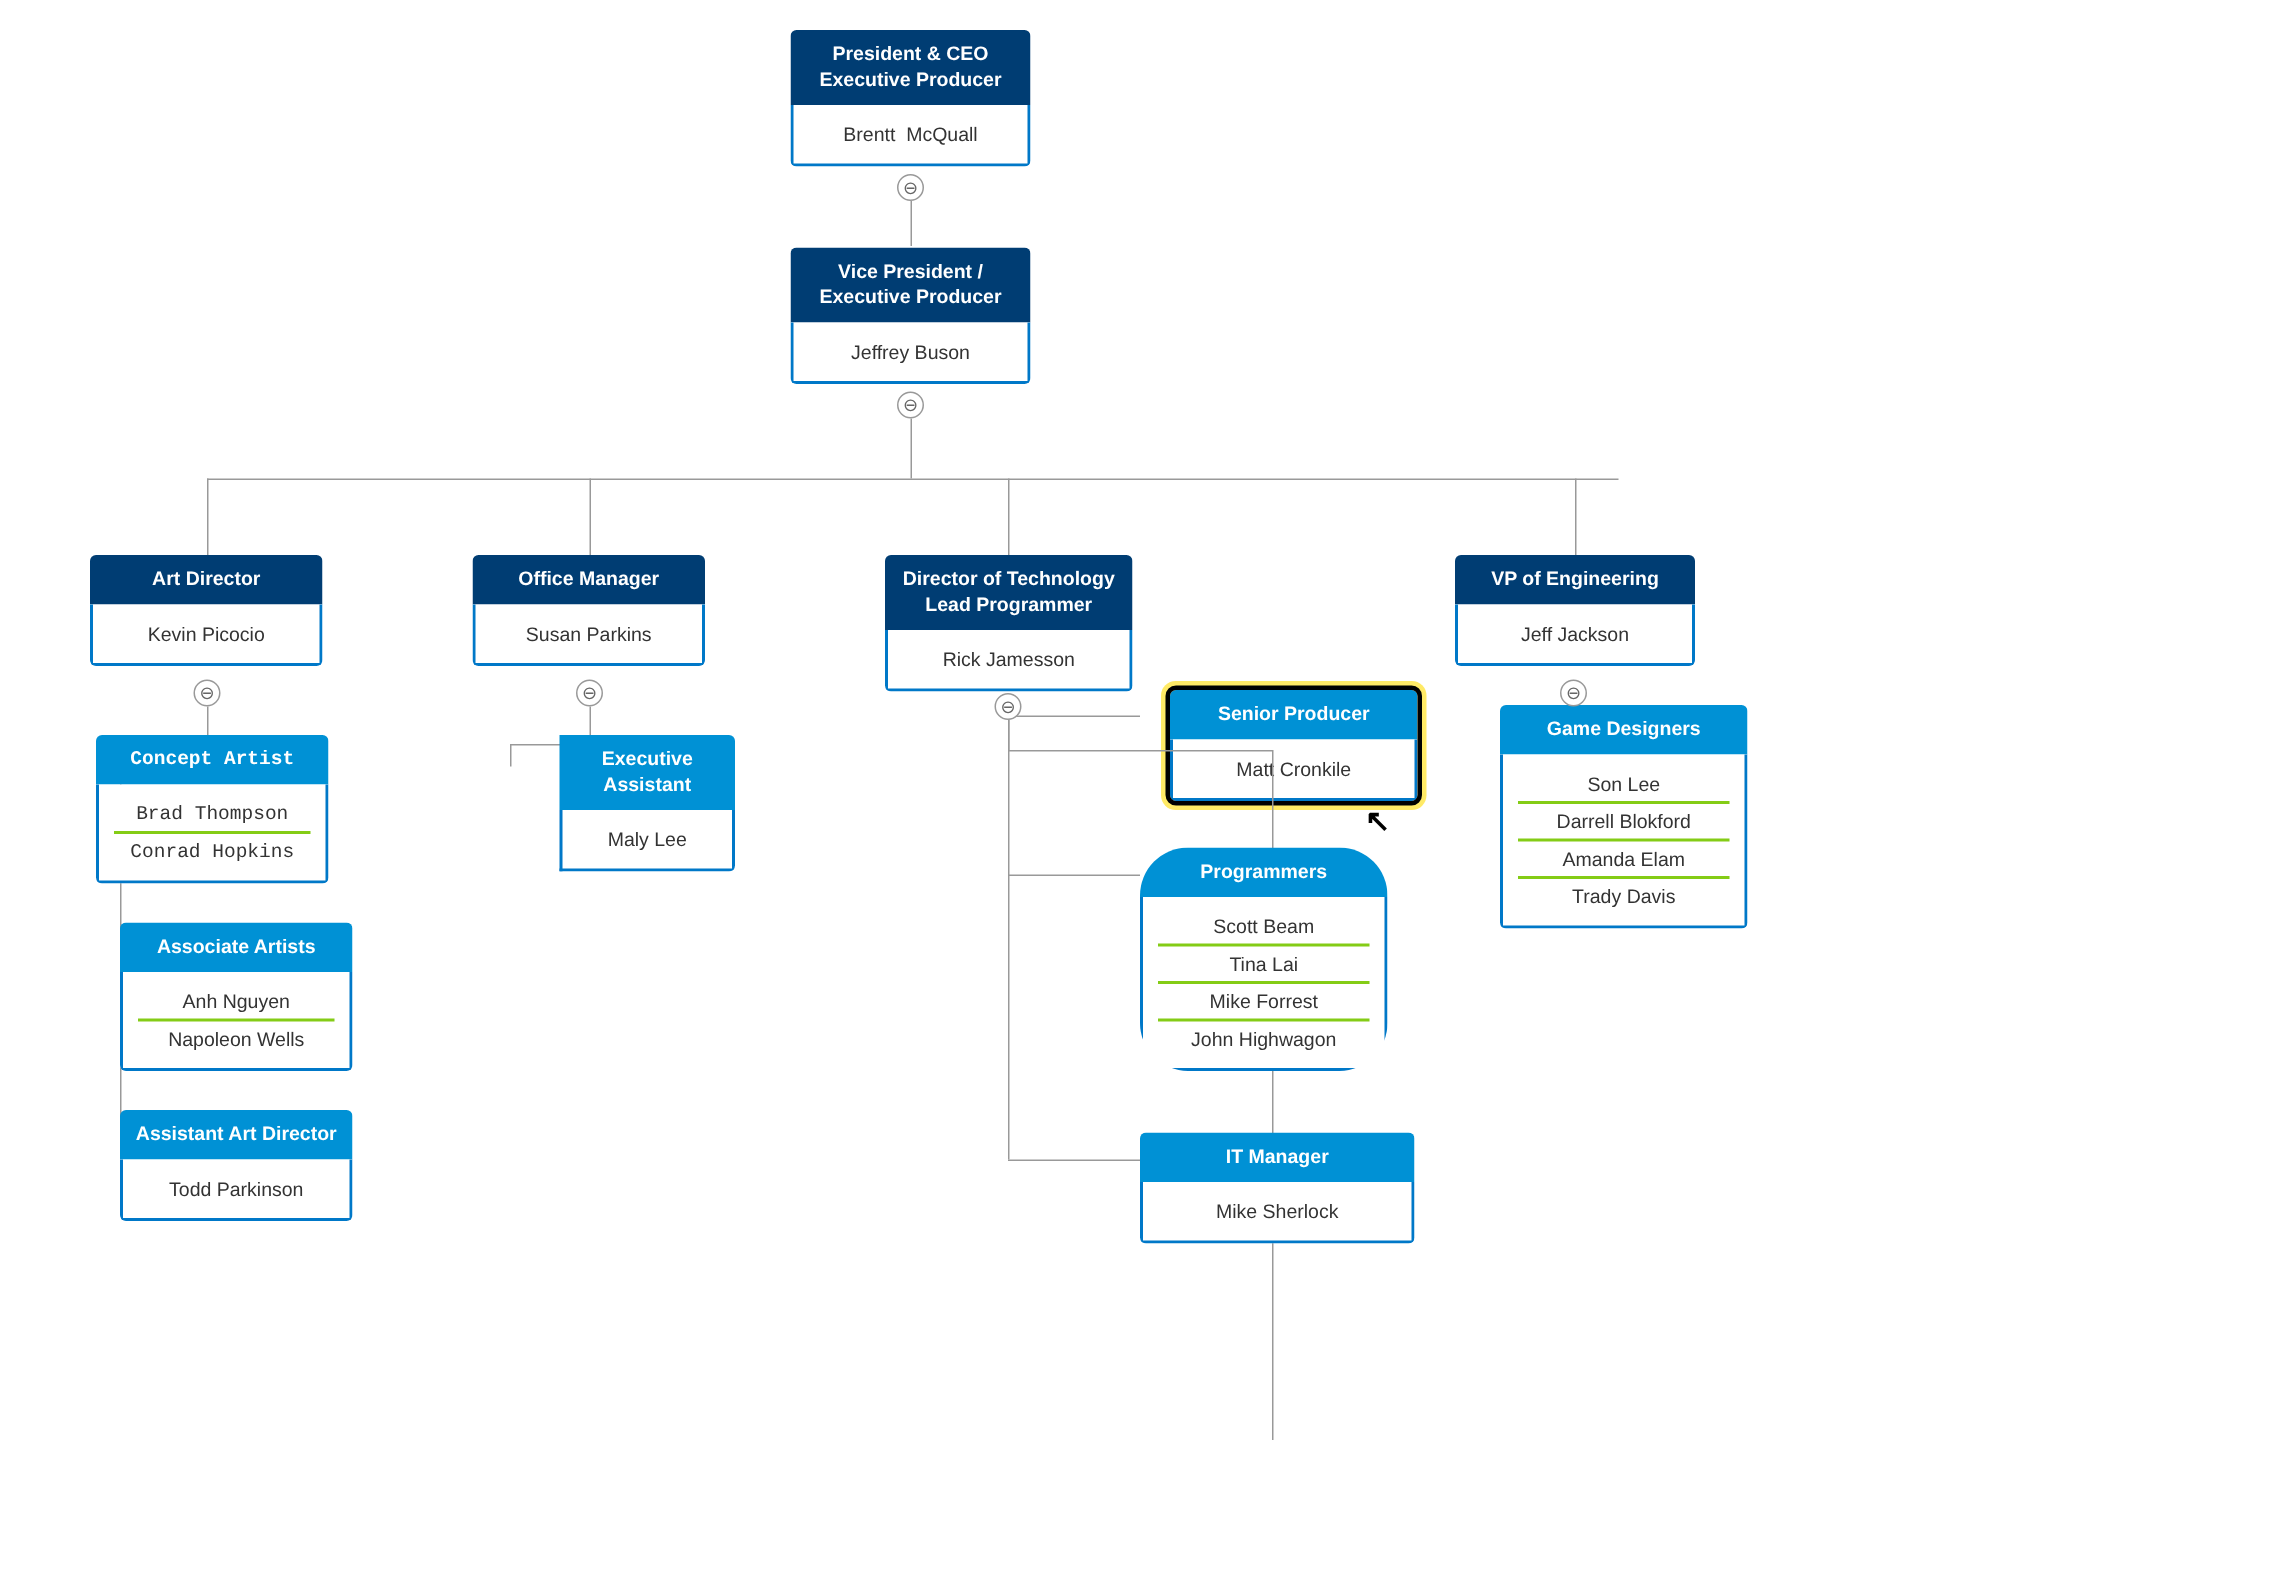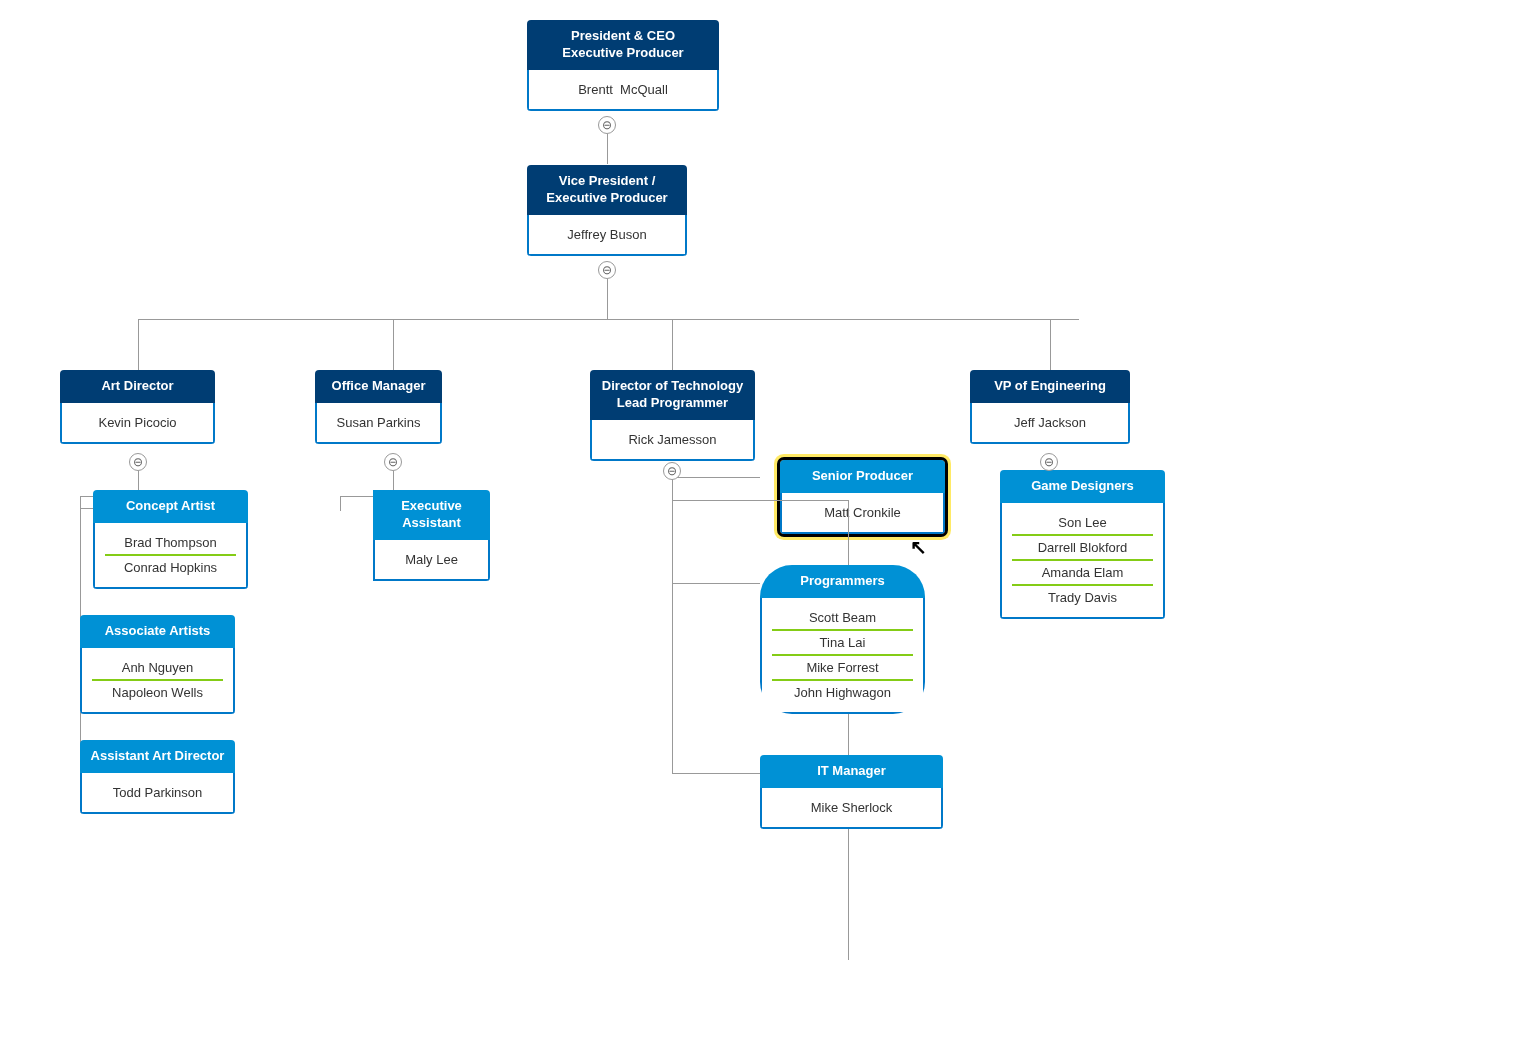--- a/index.html
+++ b/index.html
@@ -101,21 +101,21 @@
       font-size: 16px;
       color: #00aa00;
       font-weight: bold;
     }
   </style>
 </head>
 <body>
 
 <div class="org-chart">
 
-  <div class="node" style="left:527px; top:20px; width:192px;">
+  <div class="node" style="left:527px; top:20px; width:160px;">
     <div class="node-header">President &amp; CEO<br>Executive Producer</div>
     <div class="node-body">
       <div class="person">Brentt&nbsp; McQuall</div>
     </div>
   </div>
 
   <div class="collapse-btn" style="left:598px; top:116px;">⊖</div>
 
   <div class="connector vertical" style="left:607px; top:134px; height:30px;"></div>
 
@@ -154,21 +154,21 @@
   <div class="connector horizontal" style="left:80px; top:496px; width:59px;"></div>
 
   <div class="connector vertical" style="left:80px; top:496px; height:260px;"></div>
 
   <div class="connector horizontal" style="left:80px; top:508px; width:28px;"></div>
 
   <div class="connector horizontal" style="left:80px; top:633px; width:28px;"></div>
 
   <div class="connector horizontal" style="left:80px; top:758px; width:28px;"></div>
 
-  <div class="node" style="left:93px; top:490px; width:155px;">
+  <div class="node" style="left:64px; top:490px; width:155px;font-family:Liberation Mono, monospace;">
     <div class="node-header node-header light">Concept Artist</div>
     <div class="node-body">
       <div class="person">Brad Thompson</div>
       <div class="person">Conrad Hopkins</div>
     </div>
   </div>
 
   <div class="node" style="left:80px; top:615px; width:155px;">
     <div class="node-header node-header light">Associate Artists</div>
     <div class="node-body">
@@ -177,21 +177,21 @@
     </div>
   </div>
 
   <div class="node" style="left:80px; top:740px; width:155px;">
     <div class="node-header node-header light">Assistant Art Director</div>
     <div class="node-body">
       <div class="person">Todd Parkinson</div>
     </div>
   </div>
 
-  <div class="node" style="left:315px; top:370px; width:127px;">
+  <div class="node" style="left:315px; top:370px; width:155px;">
     <div class="node-header">Office Manager</div>
     <div class="node-body">
       <div class="person">Susan Parkins</div>
     </div>
   </div>
 
   <div class="collapse-btn" style="left:384px; top:453px;">⊖</div>
 
   <div class="connector vertical" style="left:393px; top:471px; height:25px;"></div>
 

